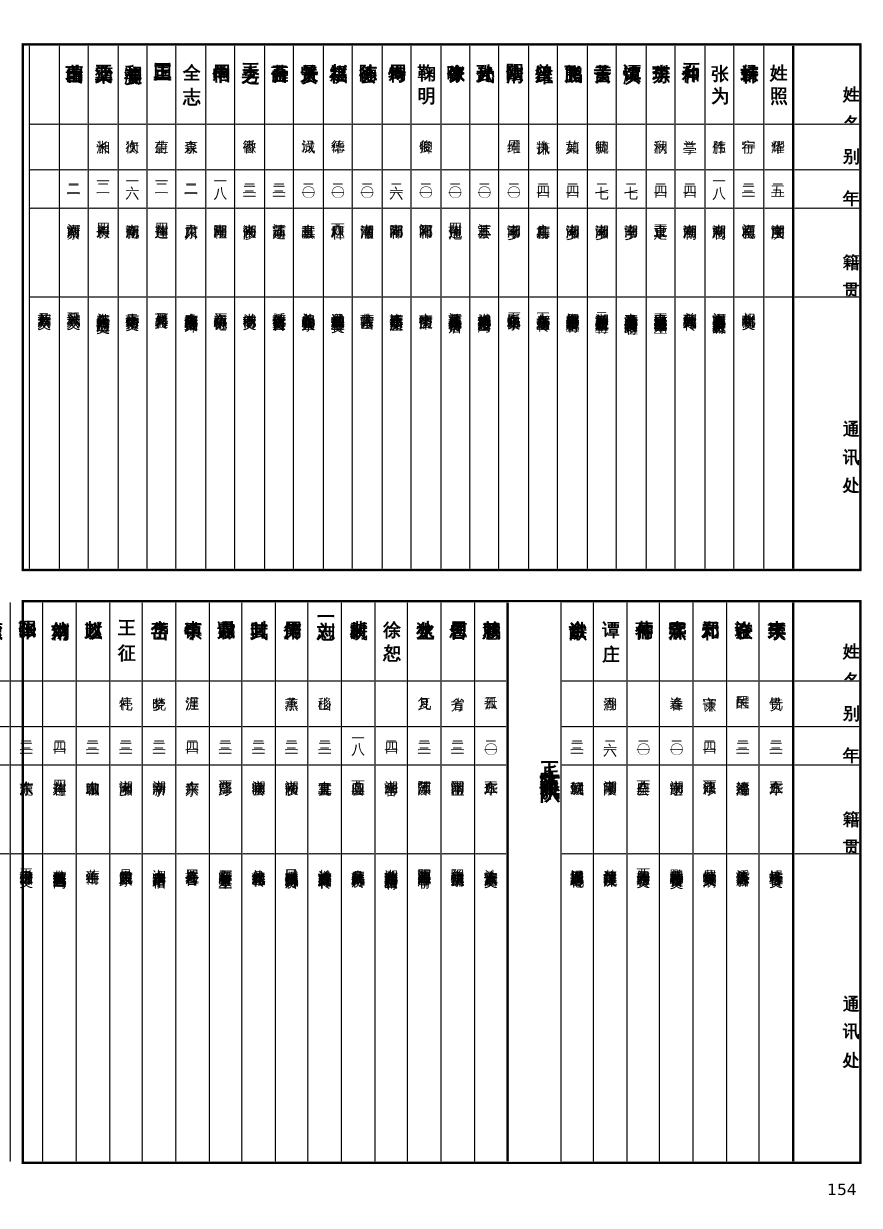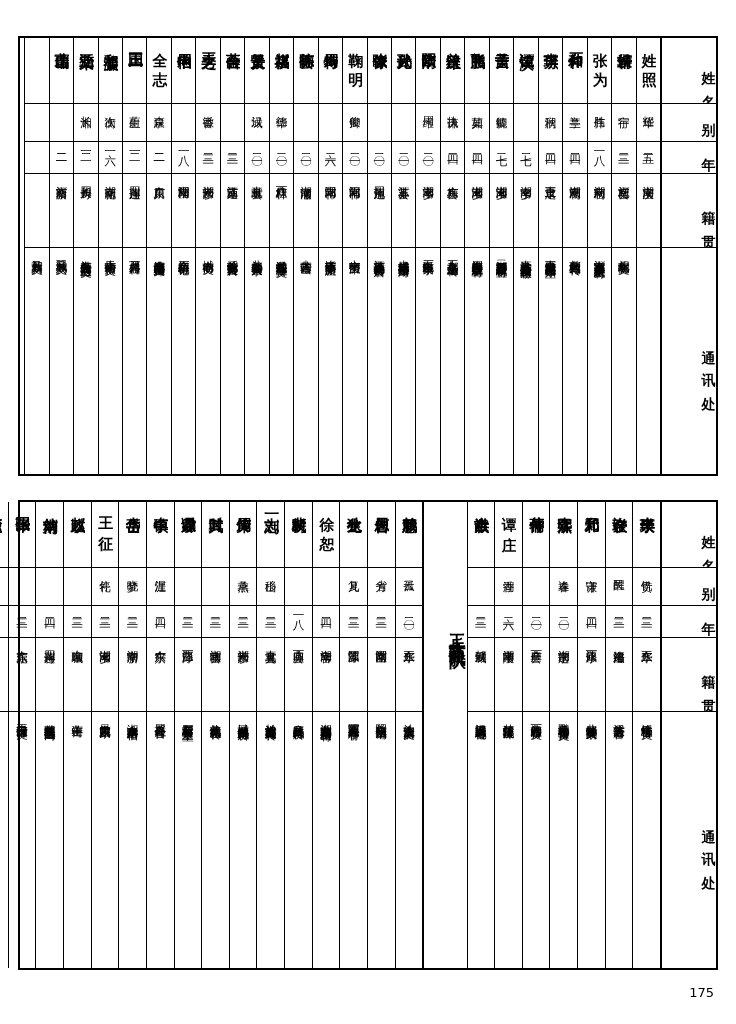--- a/index.html
+++ b/index.html
@@ -985,14 +985,14 @@
           <div class="vcell f-ji">广西平南</div>
         </div>
         <div class="cell r-addr">
           <div class="vcell f-addr"></div>
         </div>
       </div>
     </div>
 
   <div class="unit-title">工兵大队通讯队</div>
 
-  <div class="page-num">175</div>
+  <div class="page-num">154</div>
 </div>
 
 </body></html>

